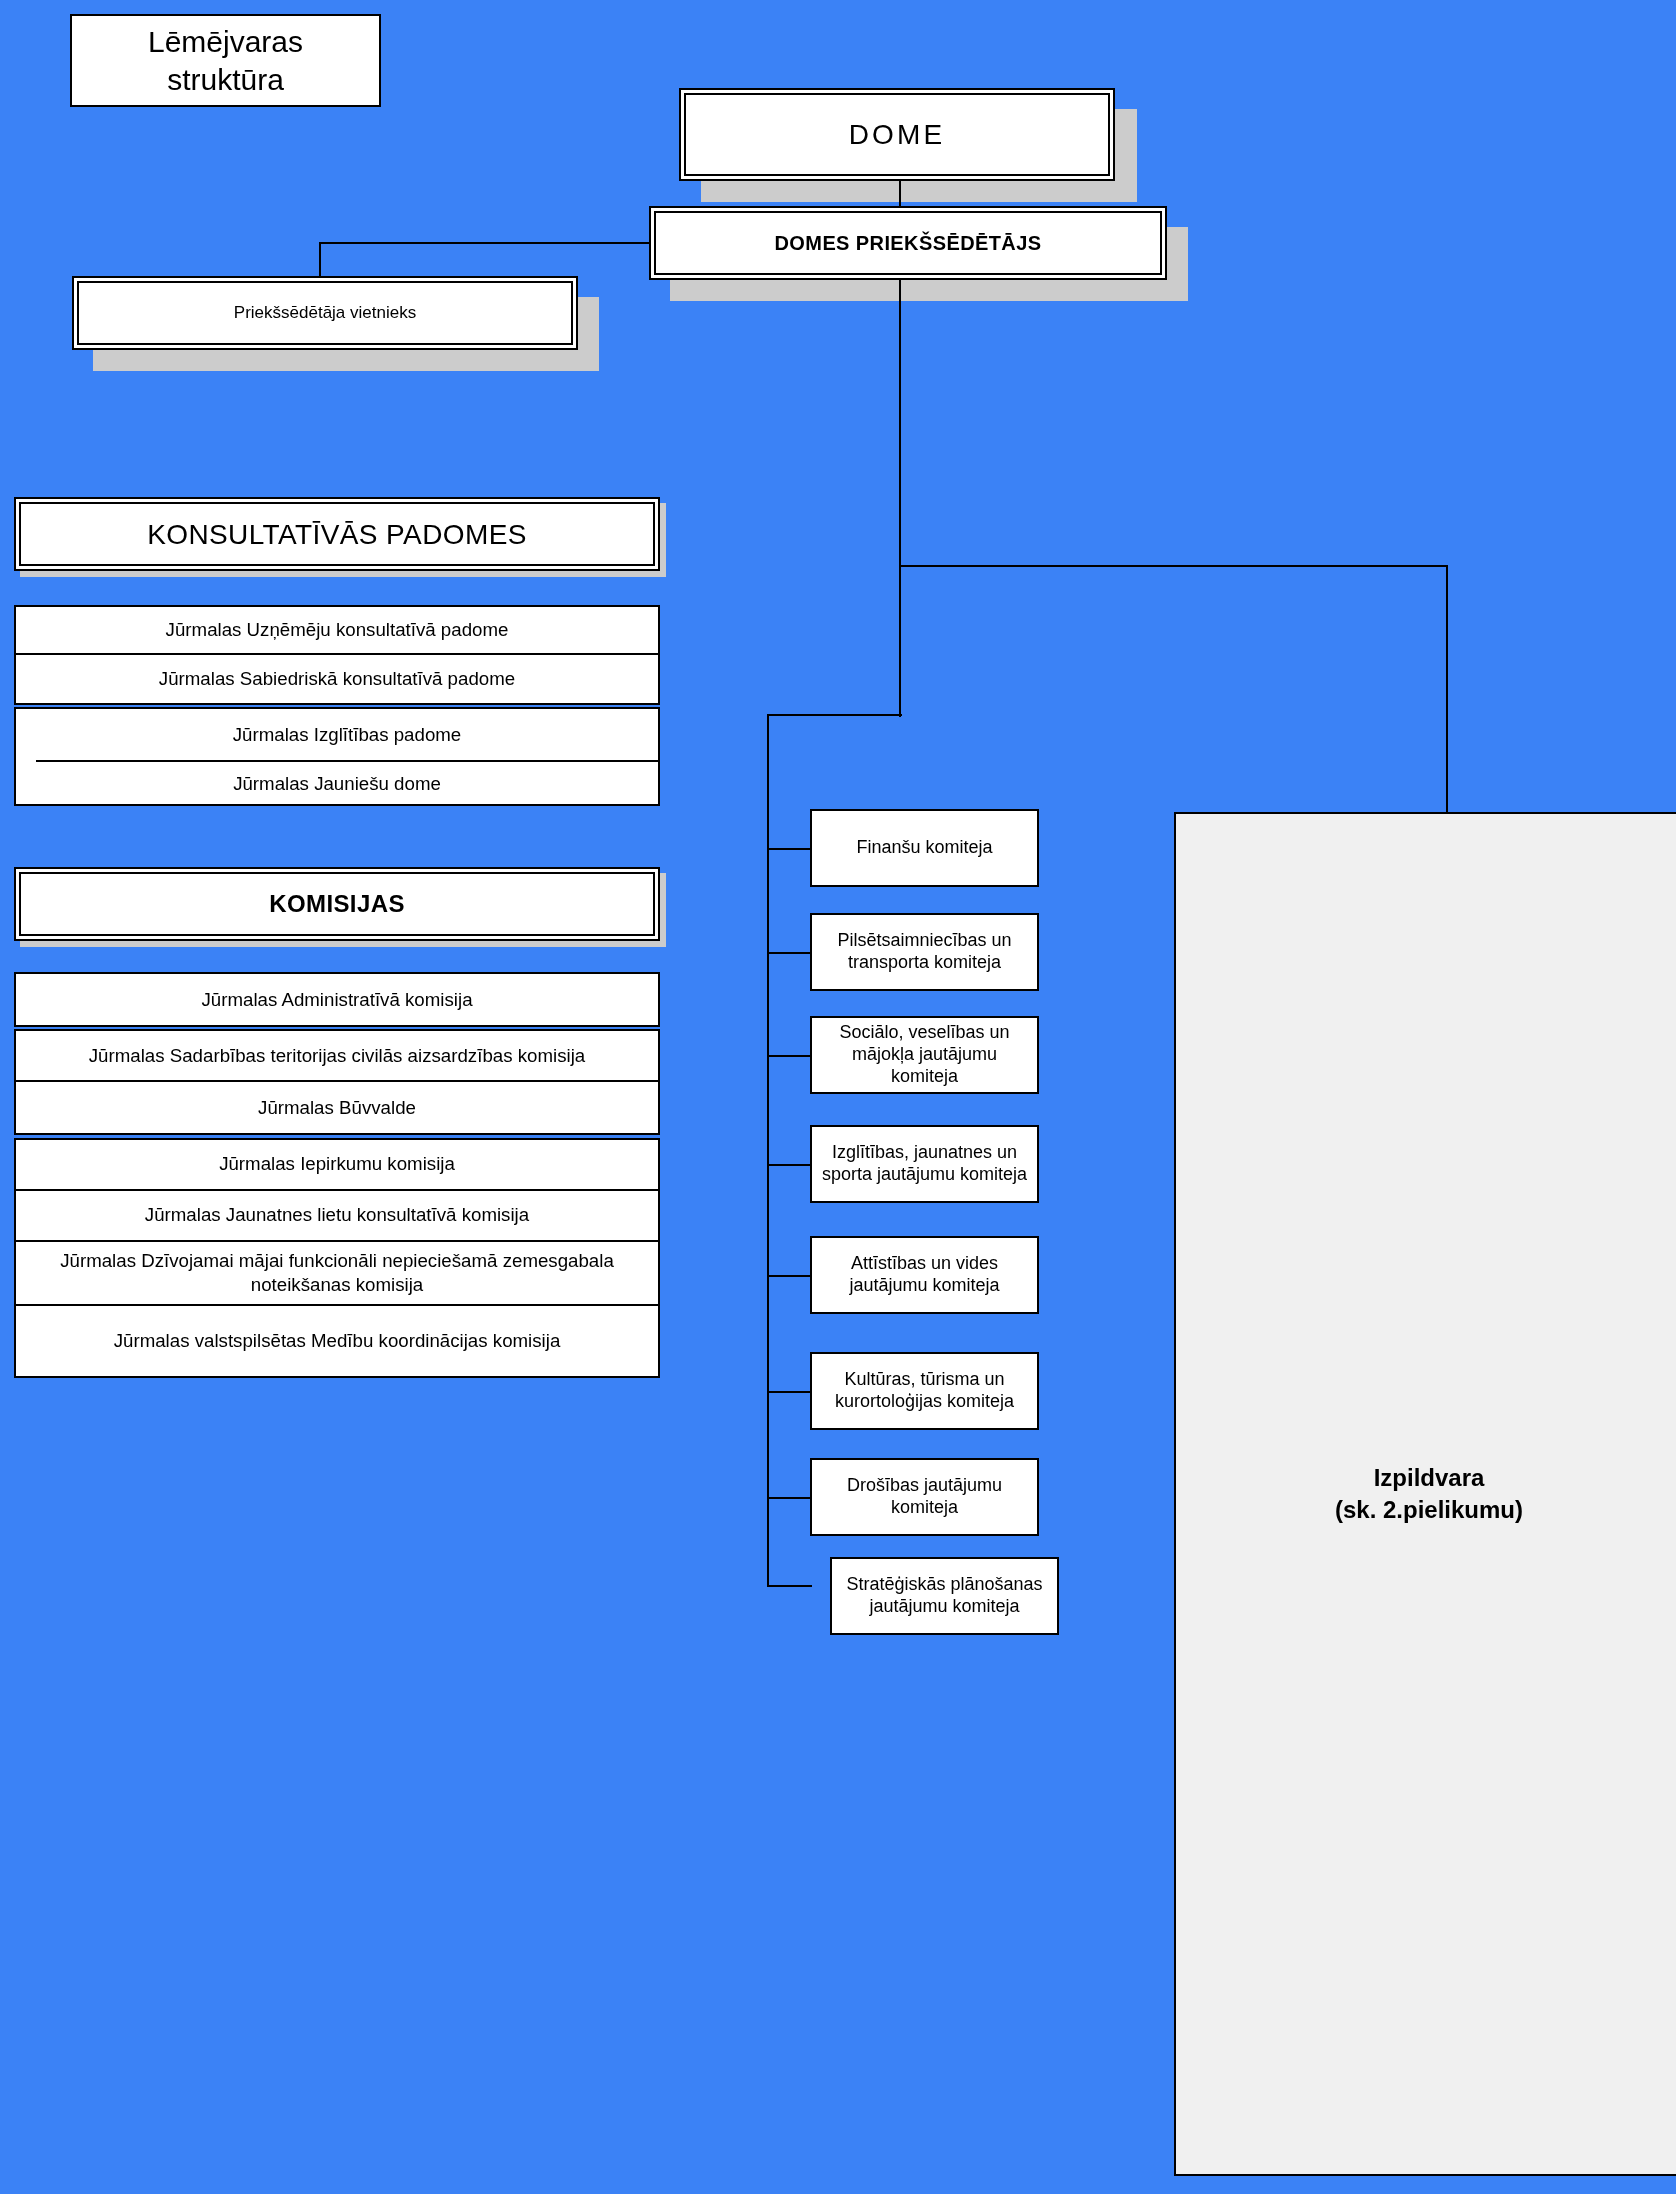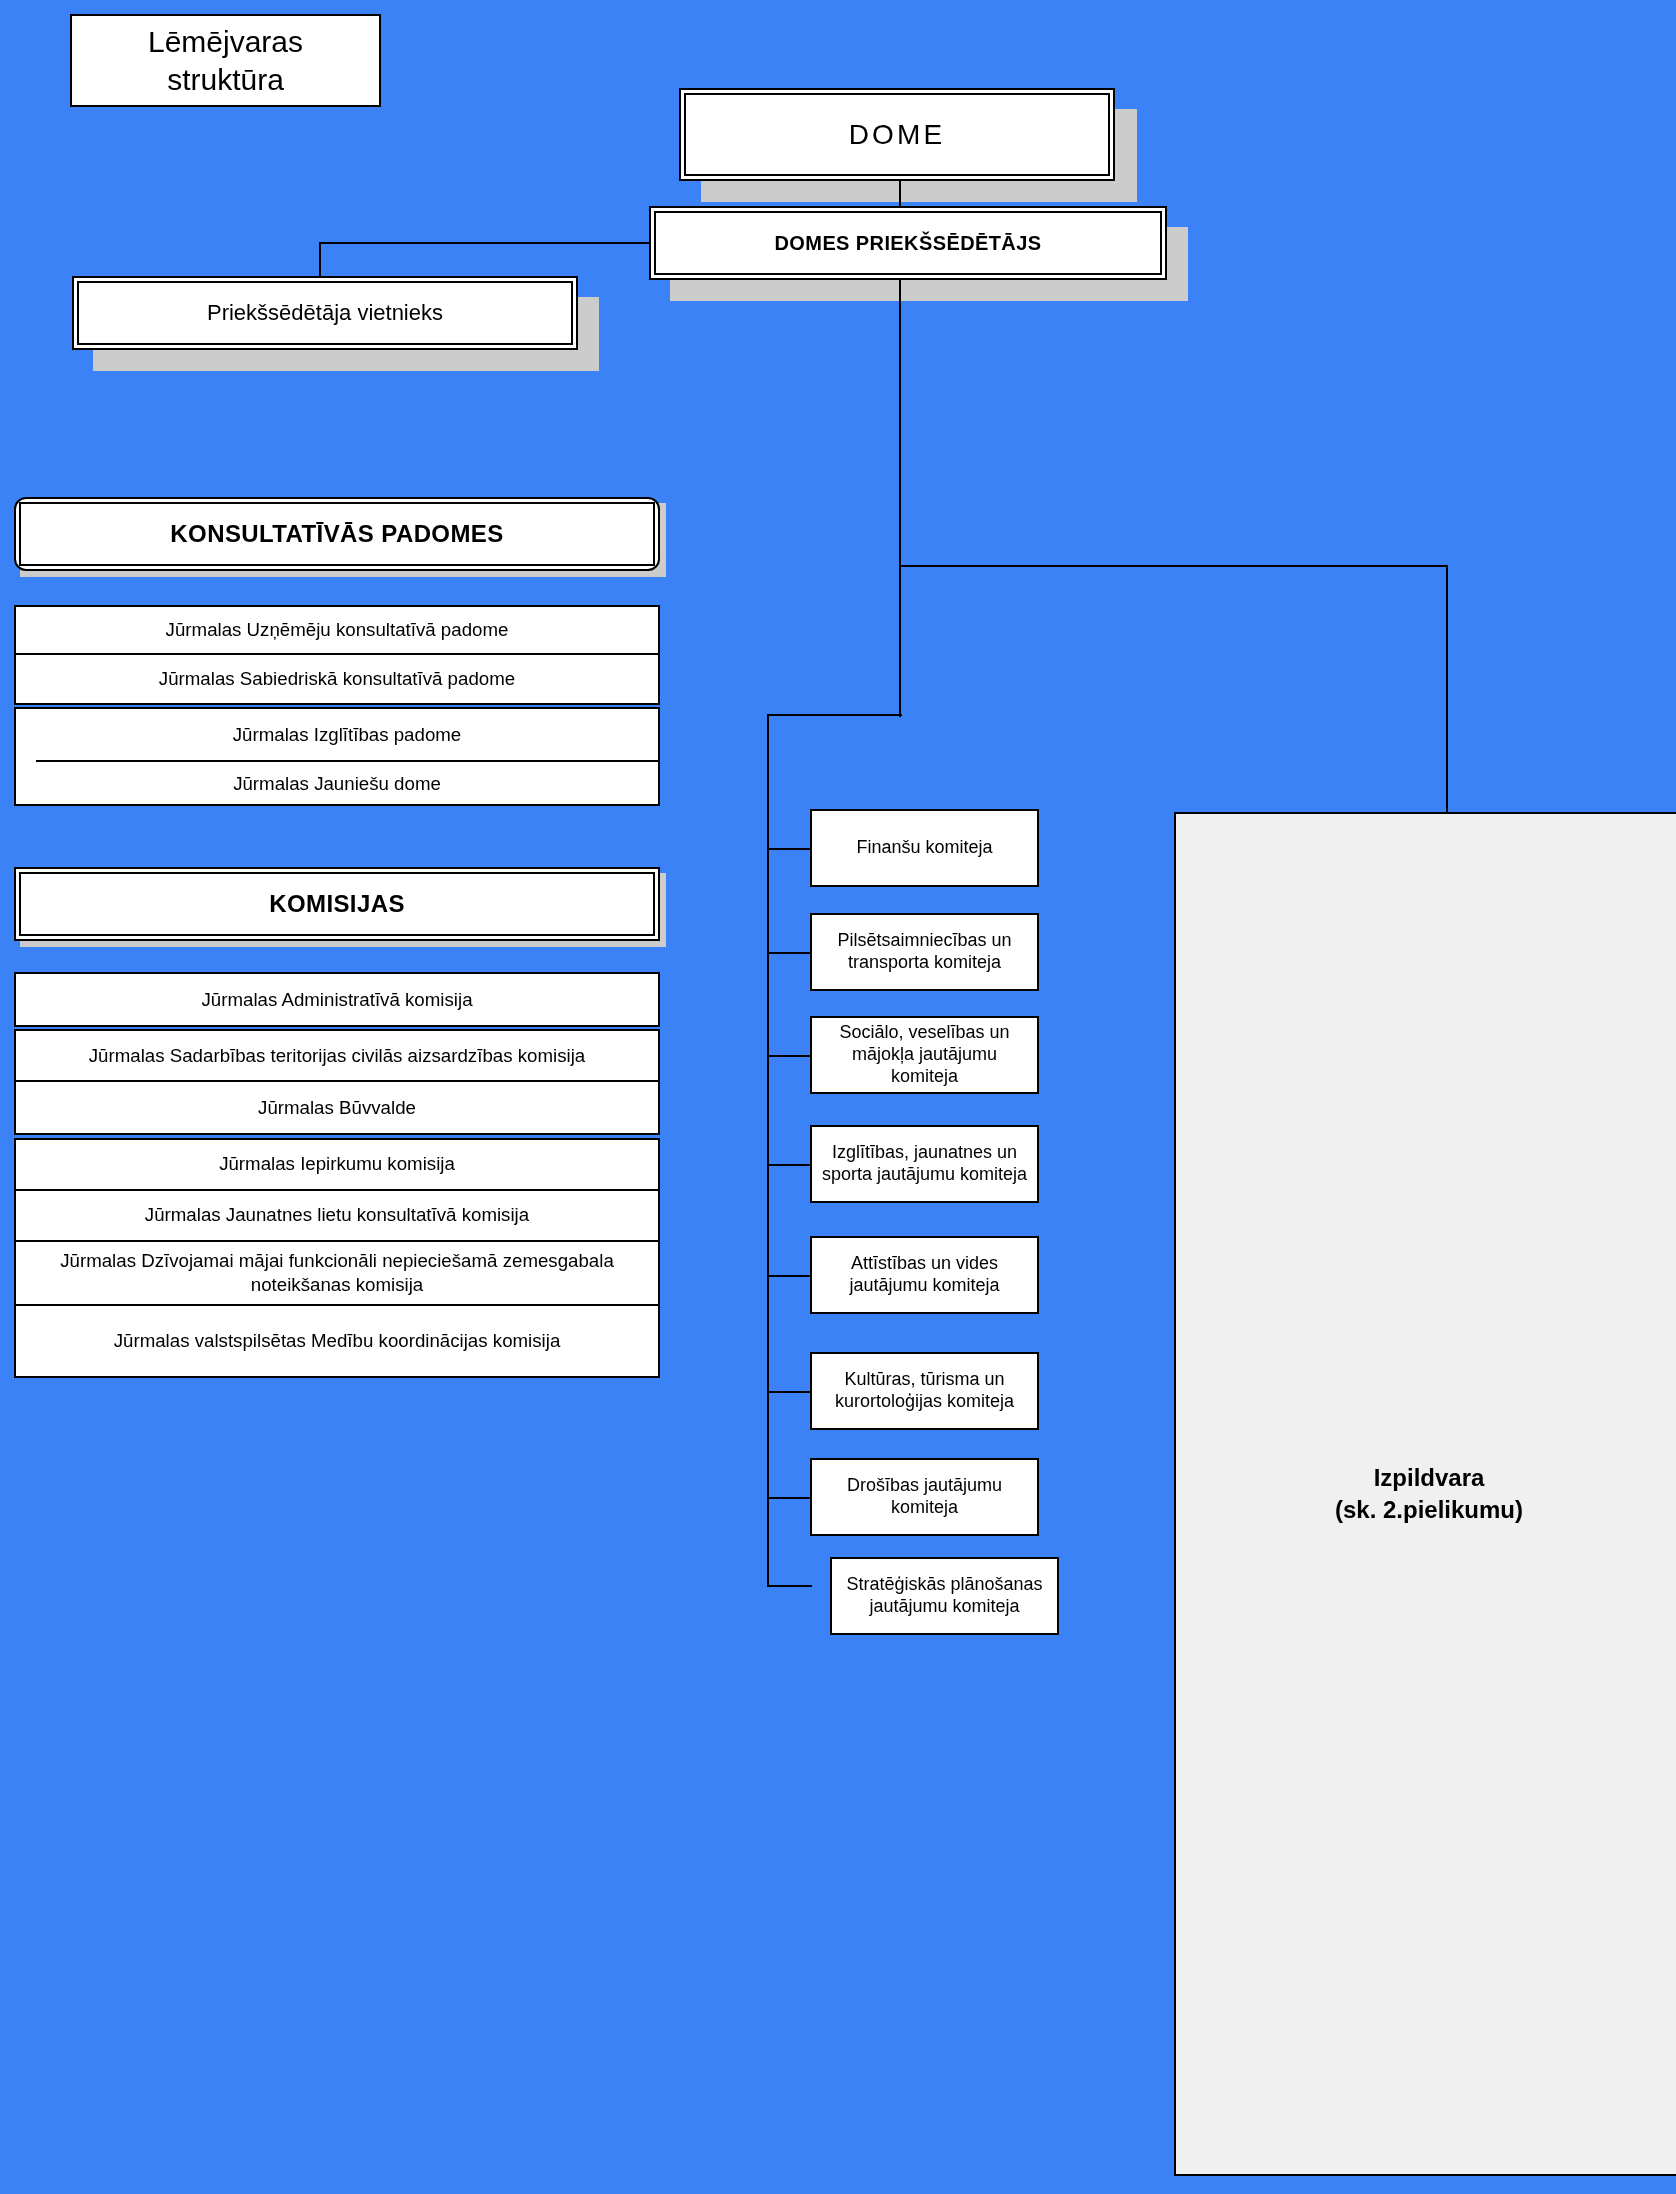--- a/index.html
+++ b/index.html
@@ -78,30 +78,29 @@
 
   #chair-box {
     left: 649px; top: 206px; width: 518px; height: 74px;
     font-size: 20px; font-weight: bold; letter-spacing: 0.4px;
     z-index: 3;
   }
   #chair-shadow { left: 670px; top: 227px; width: 518px; height: 74px; }
 
   #vice-box {
     left: 72px; top: 276px; width: 506px; height: 74px;
-    font-size: 22px;
+    font-size: 17px;
     z-index: 3;
   }
   #vice-shadow { left: 93px; top: 297px; width: 506px; height: 74px; }
 
   #councils-head {
     left: 14px; top: 497px; width: 646px; height: 74px;
-    font-size: 24px; font-weight: bold; letter-spacing: 0.4px;
-    z-index: 3;
-    border-radius: 12px;
+    font-size: 28px; font-weight: normal; letter-spacing: 0.4px;
+    z-index: 3;
   }
   #councils-shadow { left: 20px; top: 503px; width: 646px; height: 74px; }
 
   .stack {
     position: absolute;
     z-index: 3;
   }
   .stack-block {
     box-sizing: border-box;
     border: 2.3px solid #000000;

